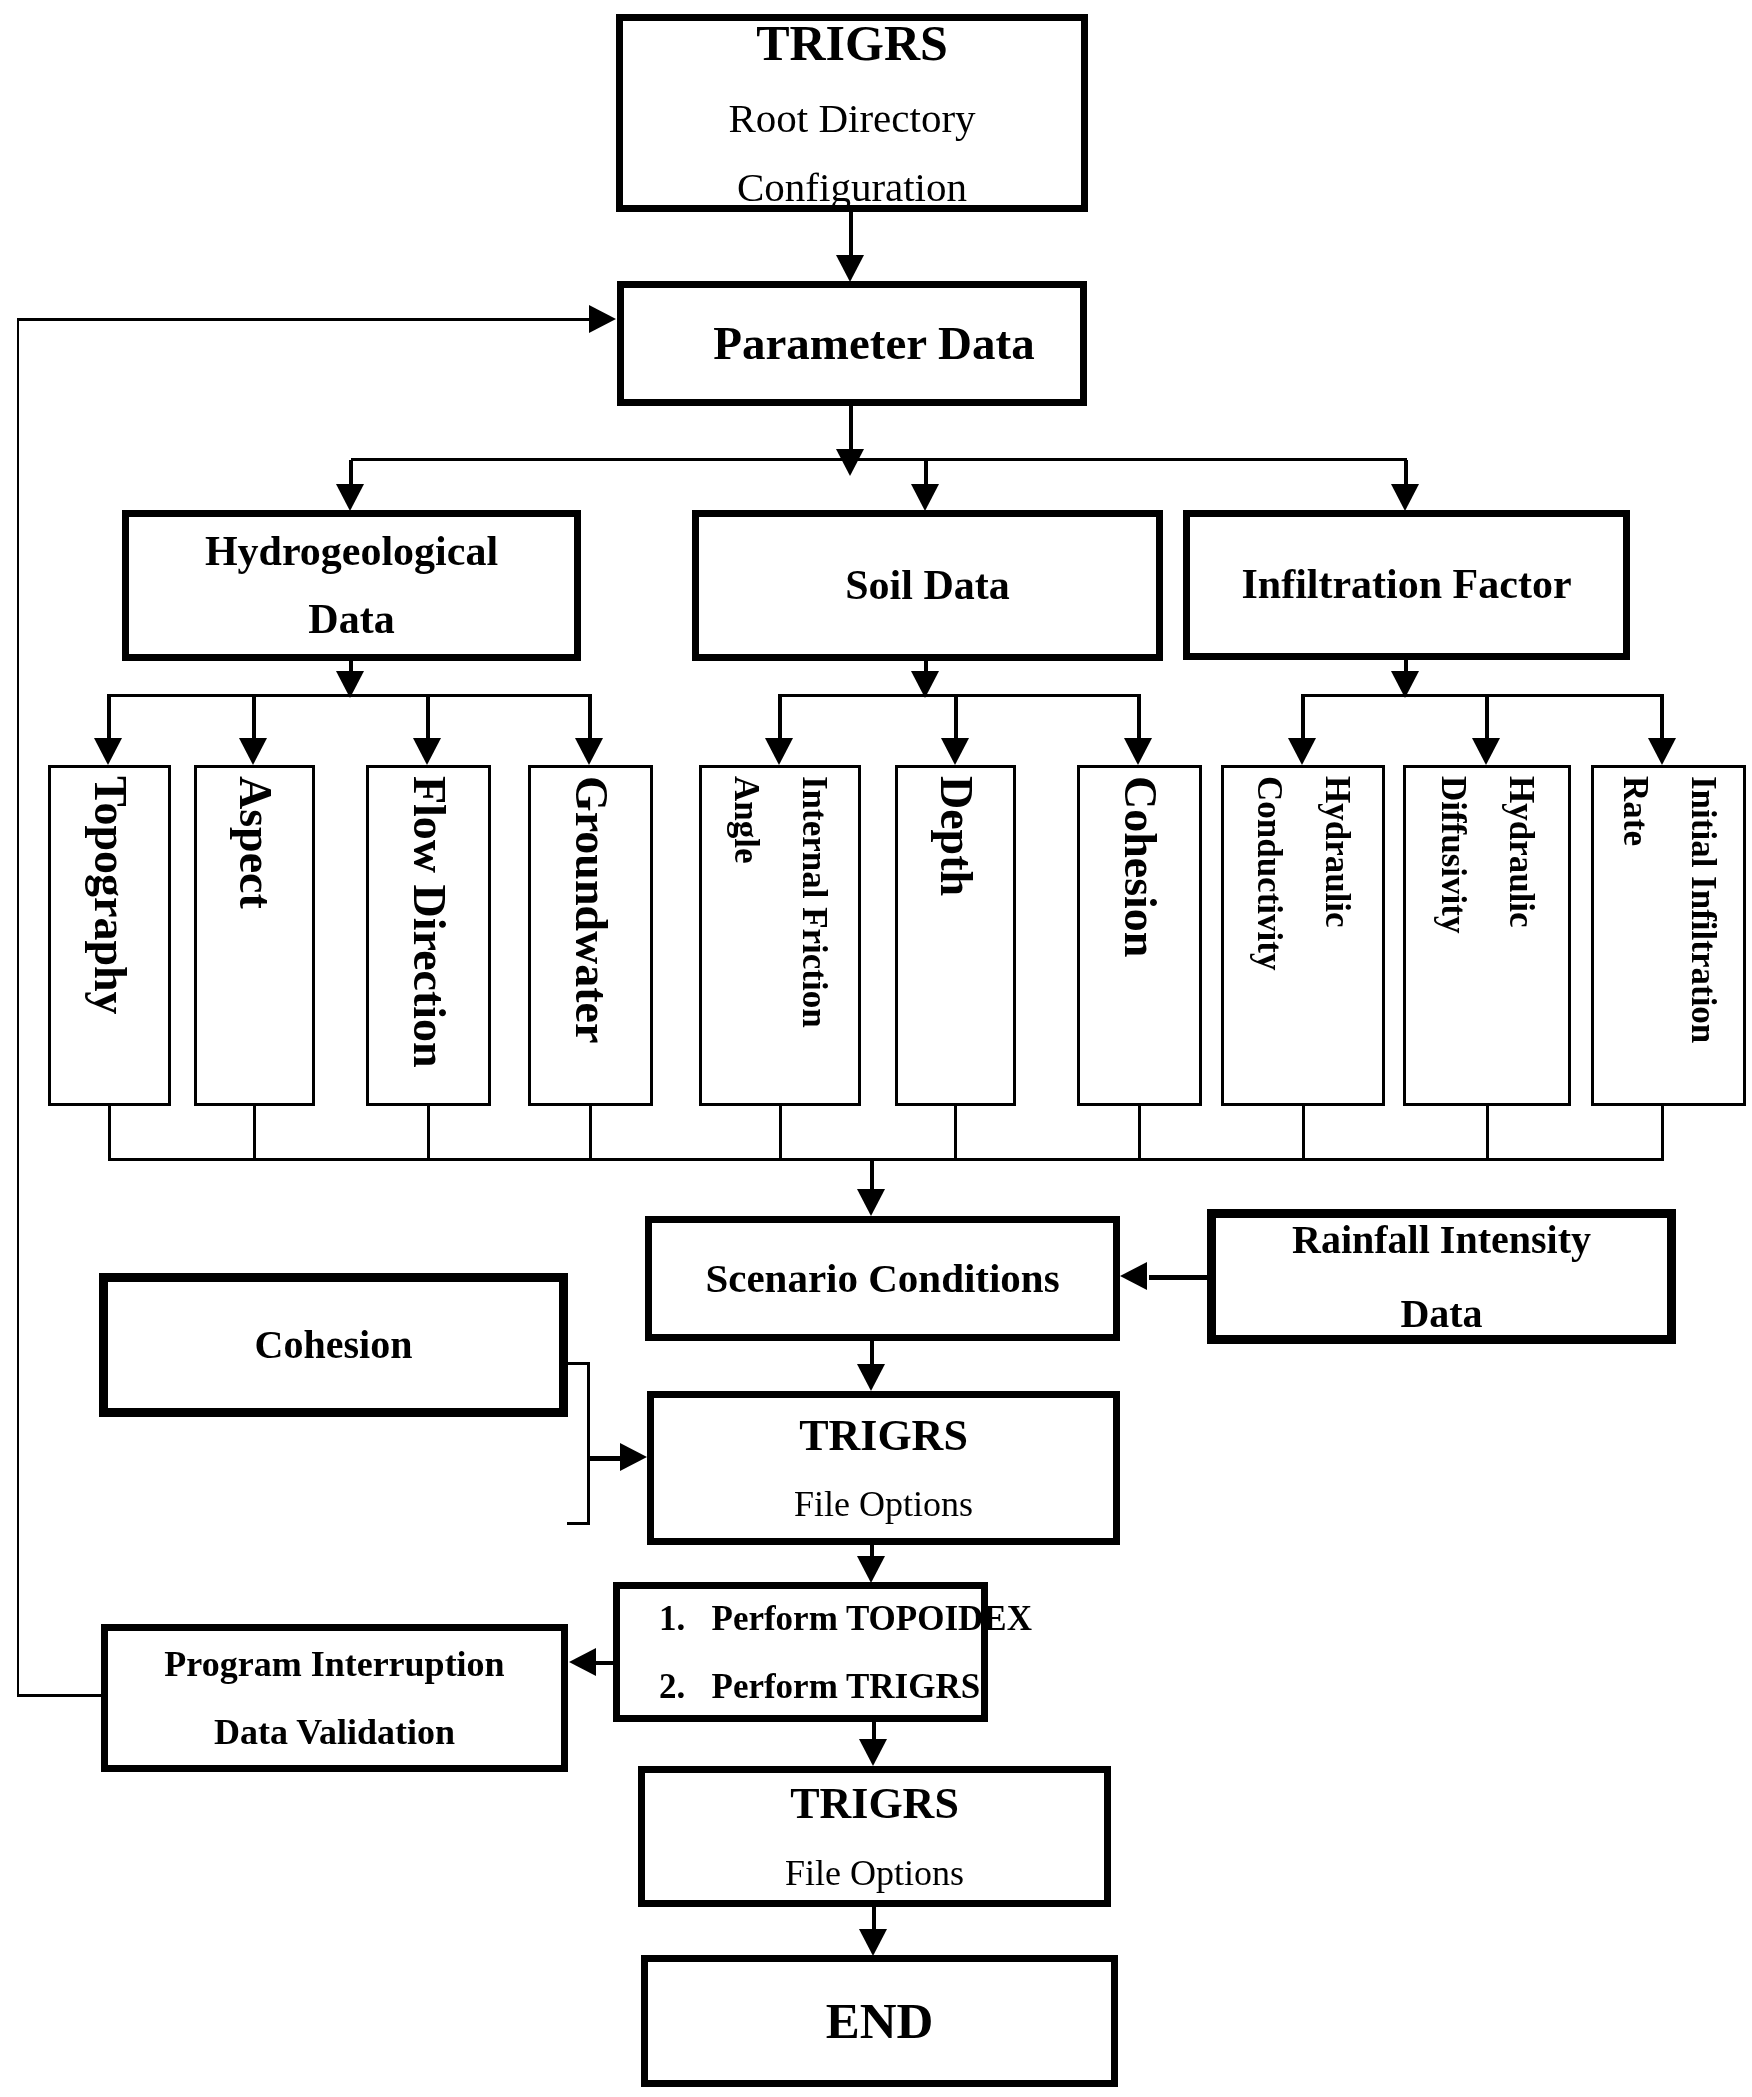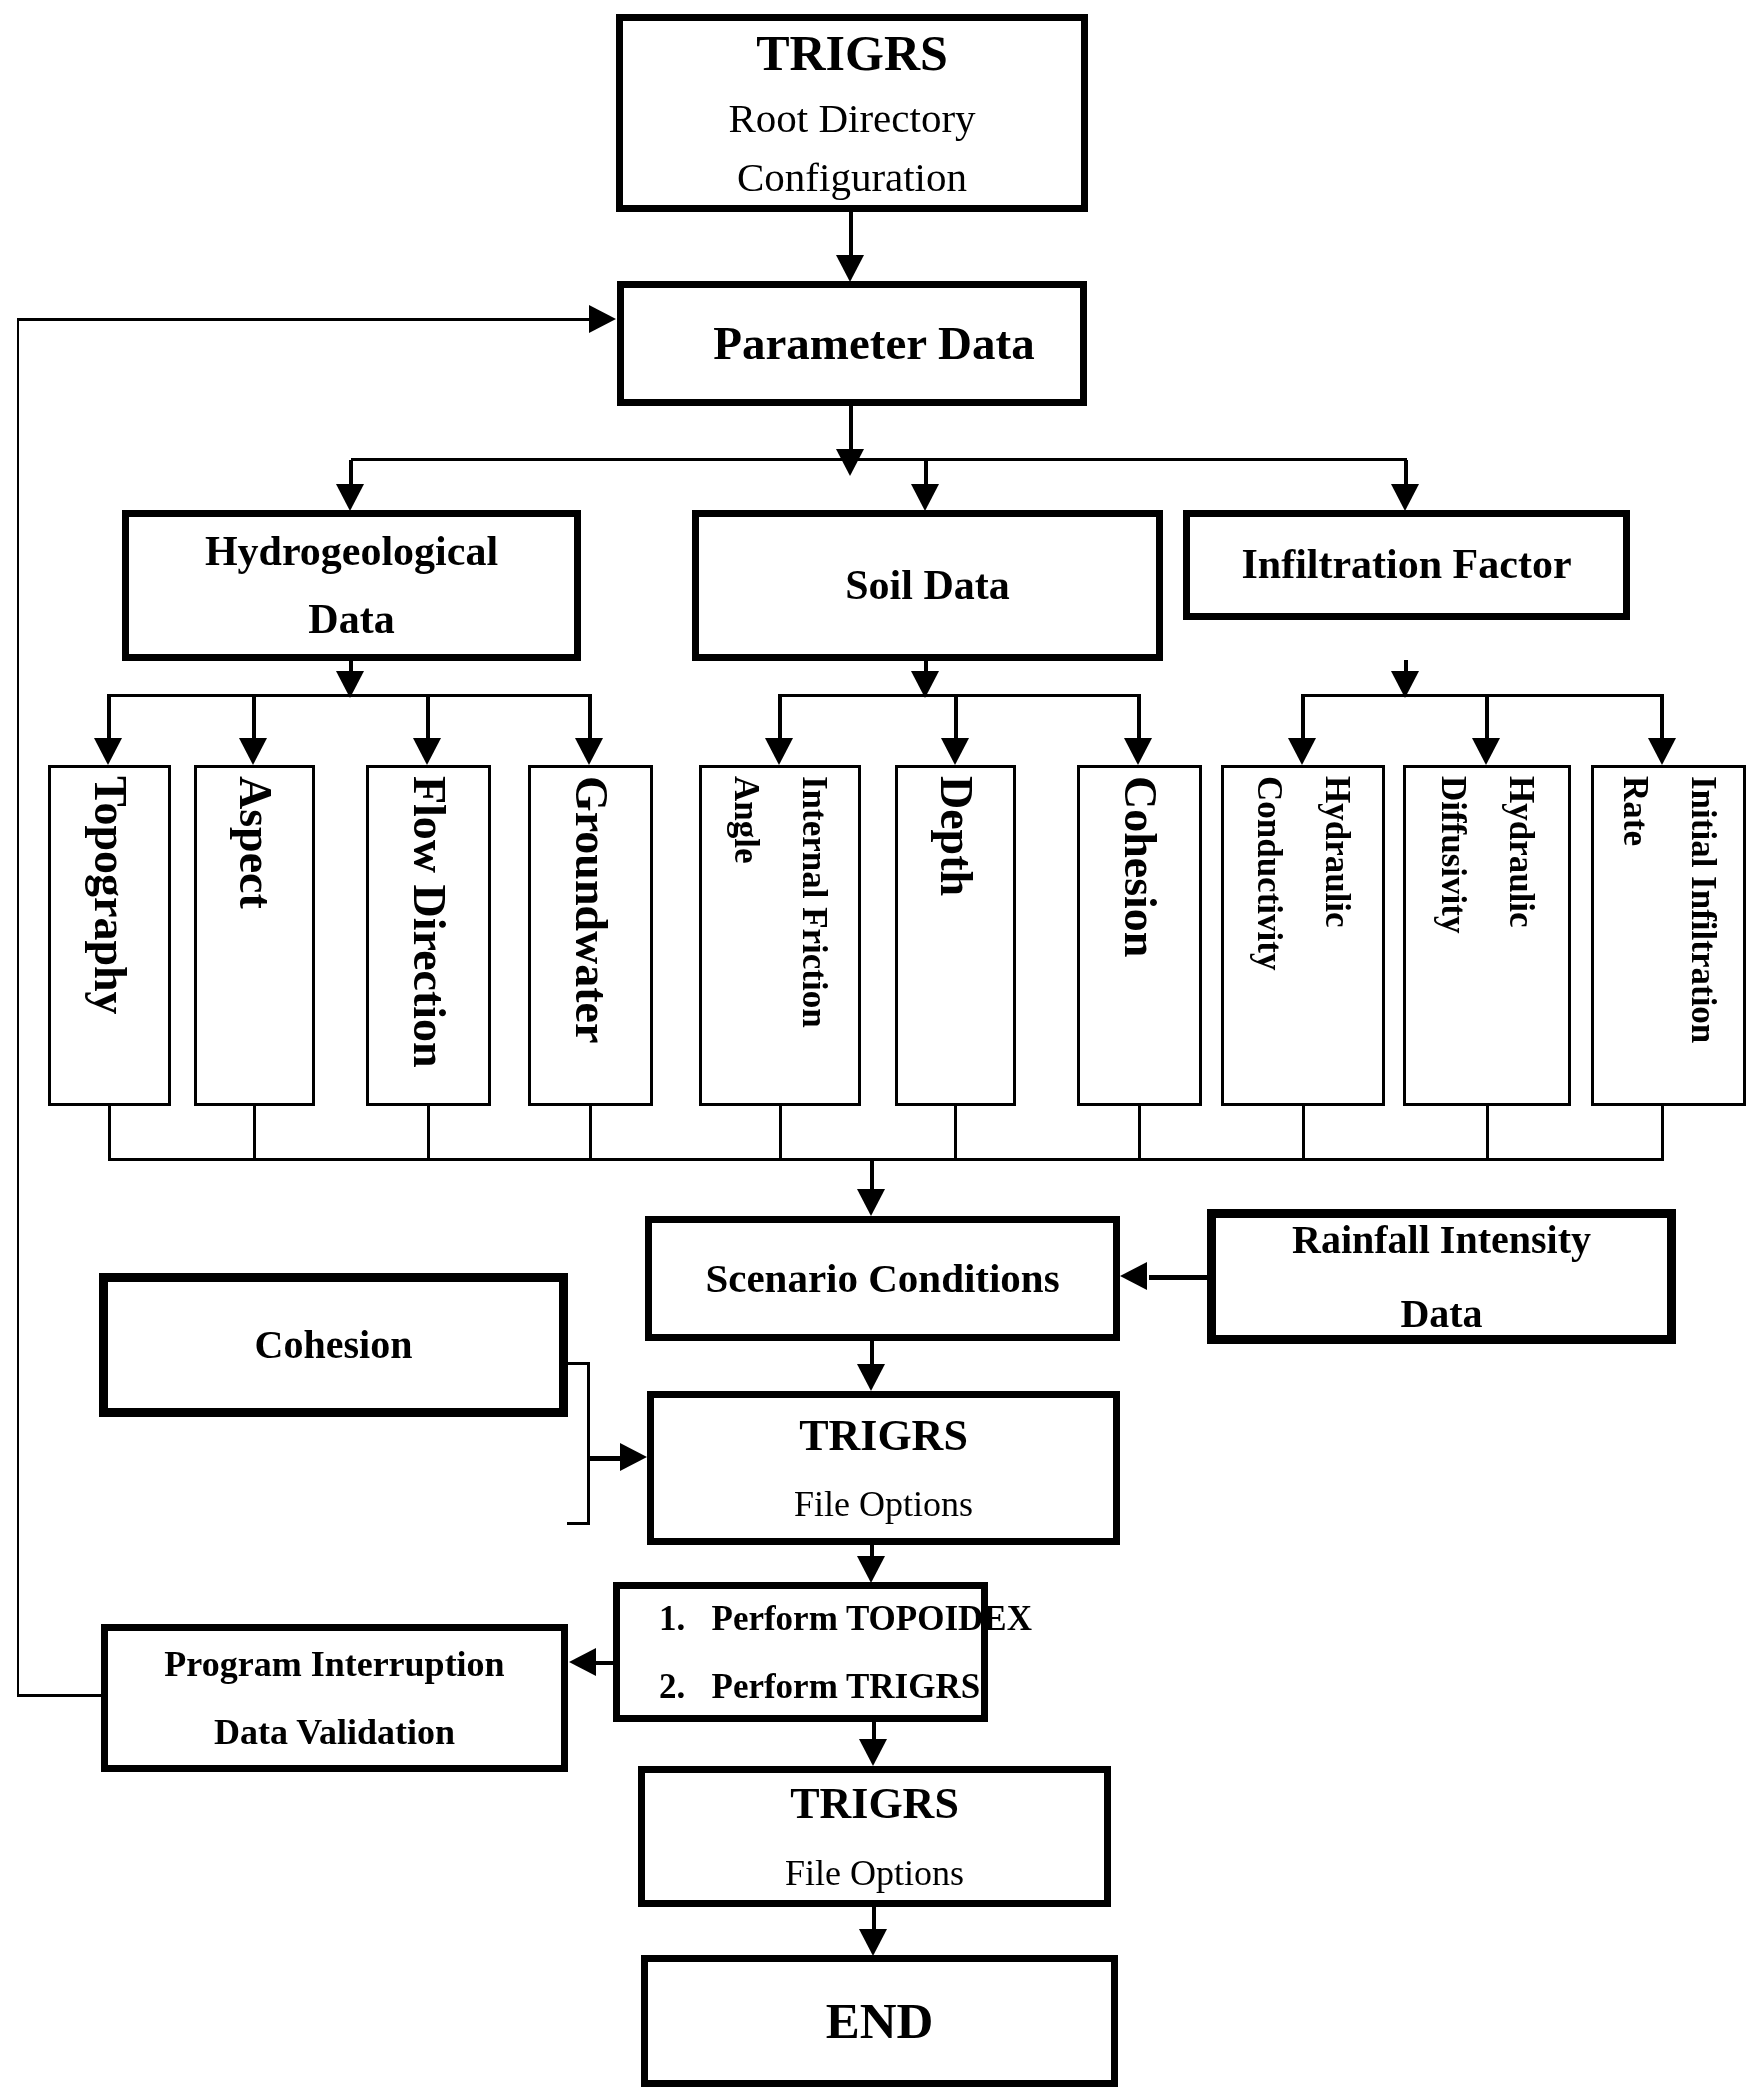--- a/index.html
+++ b/index.html
@@ -45,21 +45,21 @@
   .vl{position:absolute;background:#000;width:2.6px;}
   .stemv{position:absolute;background:#000;width:3.9px;}
   .stemh{position:absolute;background:#000;height:5.1px;}
   
   .ah{position:absolute;width:0;height:0;}
   .ah.down{border-left:14.8px solid transparent;border-right:14.8px solid transparent;border-top:27px solid #000;}
   .ah.right{border-top:14.8px solid transparent;border-bottom:14.8px solid transparent;border-left:27px solid #000;}
   .ah.left{border-top:14.8px solid transparent;border-bottom:14.8px solid transparent;border-right:27px solid #000;}
   
   .root-title{font-size:50px;font-weight:bold;}
-  .root-sub{font-size:41px;margin-top:12px;}
+  .root-sub{font-size:41px;margin-top:22px;}
   .param{font-size:47px;font-weight:bold;}
   .lvl2{font-size:42px;font-weight:bold;line-height:1.6;}
   .scen{font-size:41px;font-weight:bold;}
   .two62{font-size:40px;font-weight:bold;line-height:1.85;}
   .fo-title{font-size:44px;font-weight:bold;}
   .fo-sub{font-size:36px;margin-top:23px;}
   .perform-line{font-size:35px;font-weight:bold;white-space:pre;line-height:1.0;}
   .perform-line + .perform-line{margin-top:33px;}
   .pi{font-size:36px;font-weight:bold;line-height:1.9;}
   .end{font-size:51px;font-weight:bold;}
@@ -81,21 +81,21 @@
 
   <div class="box" style="left:122px;top:510px;width:459px;height:151px;">
     <div class="lvl2">Hydrogeological</div>
     <div class="lvl2">Data</div>
   </div>
 
   <div class="box" style="left:692px;top:510px;width:471px;height:151px;">
     <div class="lvl2">Soil Data</div>
   </div>
 
-  <div class="box" style="left:1183px;top:510px;width:447px;height:110px;">
+  <div class="box" style="left:1183px;top:510px;width:447px;height:150px;">
     <div class="lvl2">Infiltration Factor</div>
   </div>
 
   <div class="box vbox" style="left:48px;top:765px;width:123px;height:341px;">
     <div class="vlabel one">Topography</div>
   </div>
   <div class="box vbox" style="left:194px;top:765px;width:121px;height:341px;">
     <div class="vlabel one">Aspect</div>
   </div>
   <div class="box vbox" style="left:366px;top:765px;width:125px;height:341px;">

